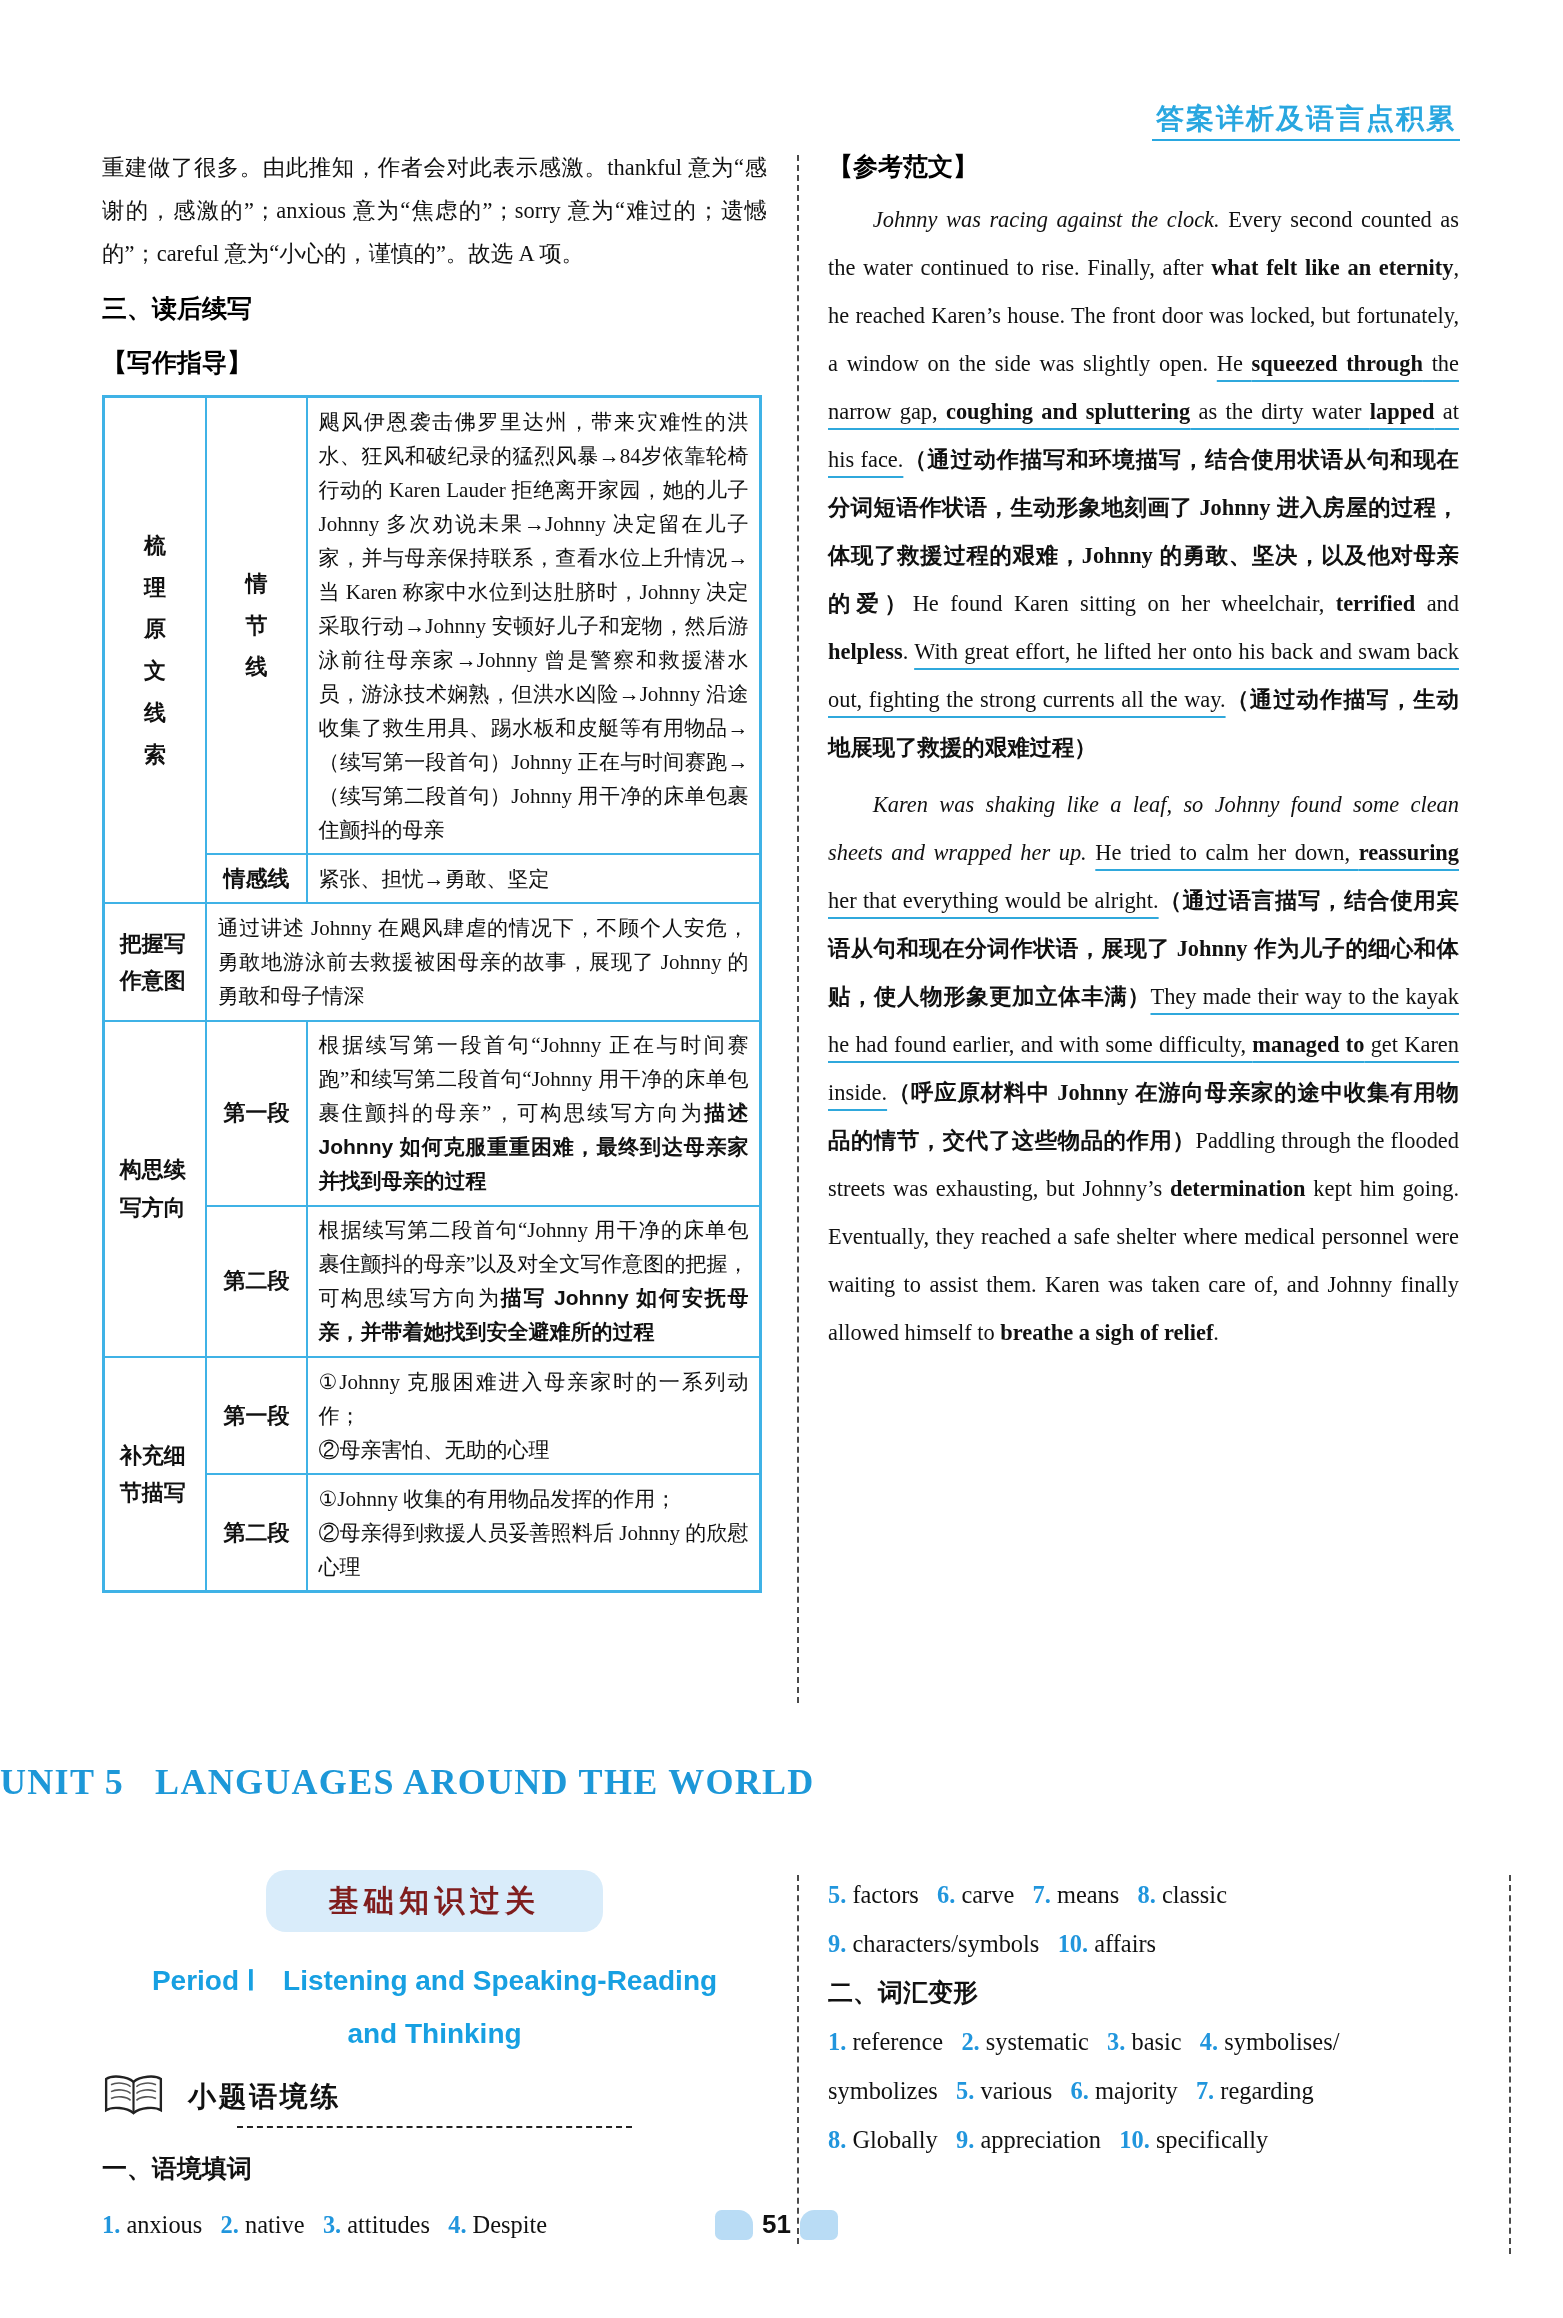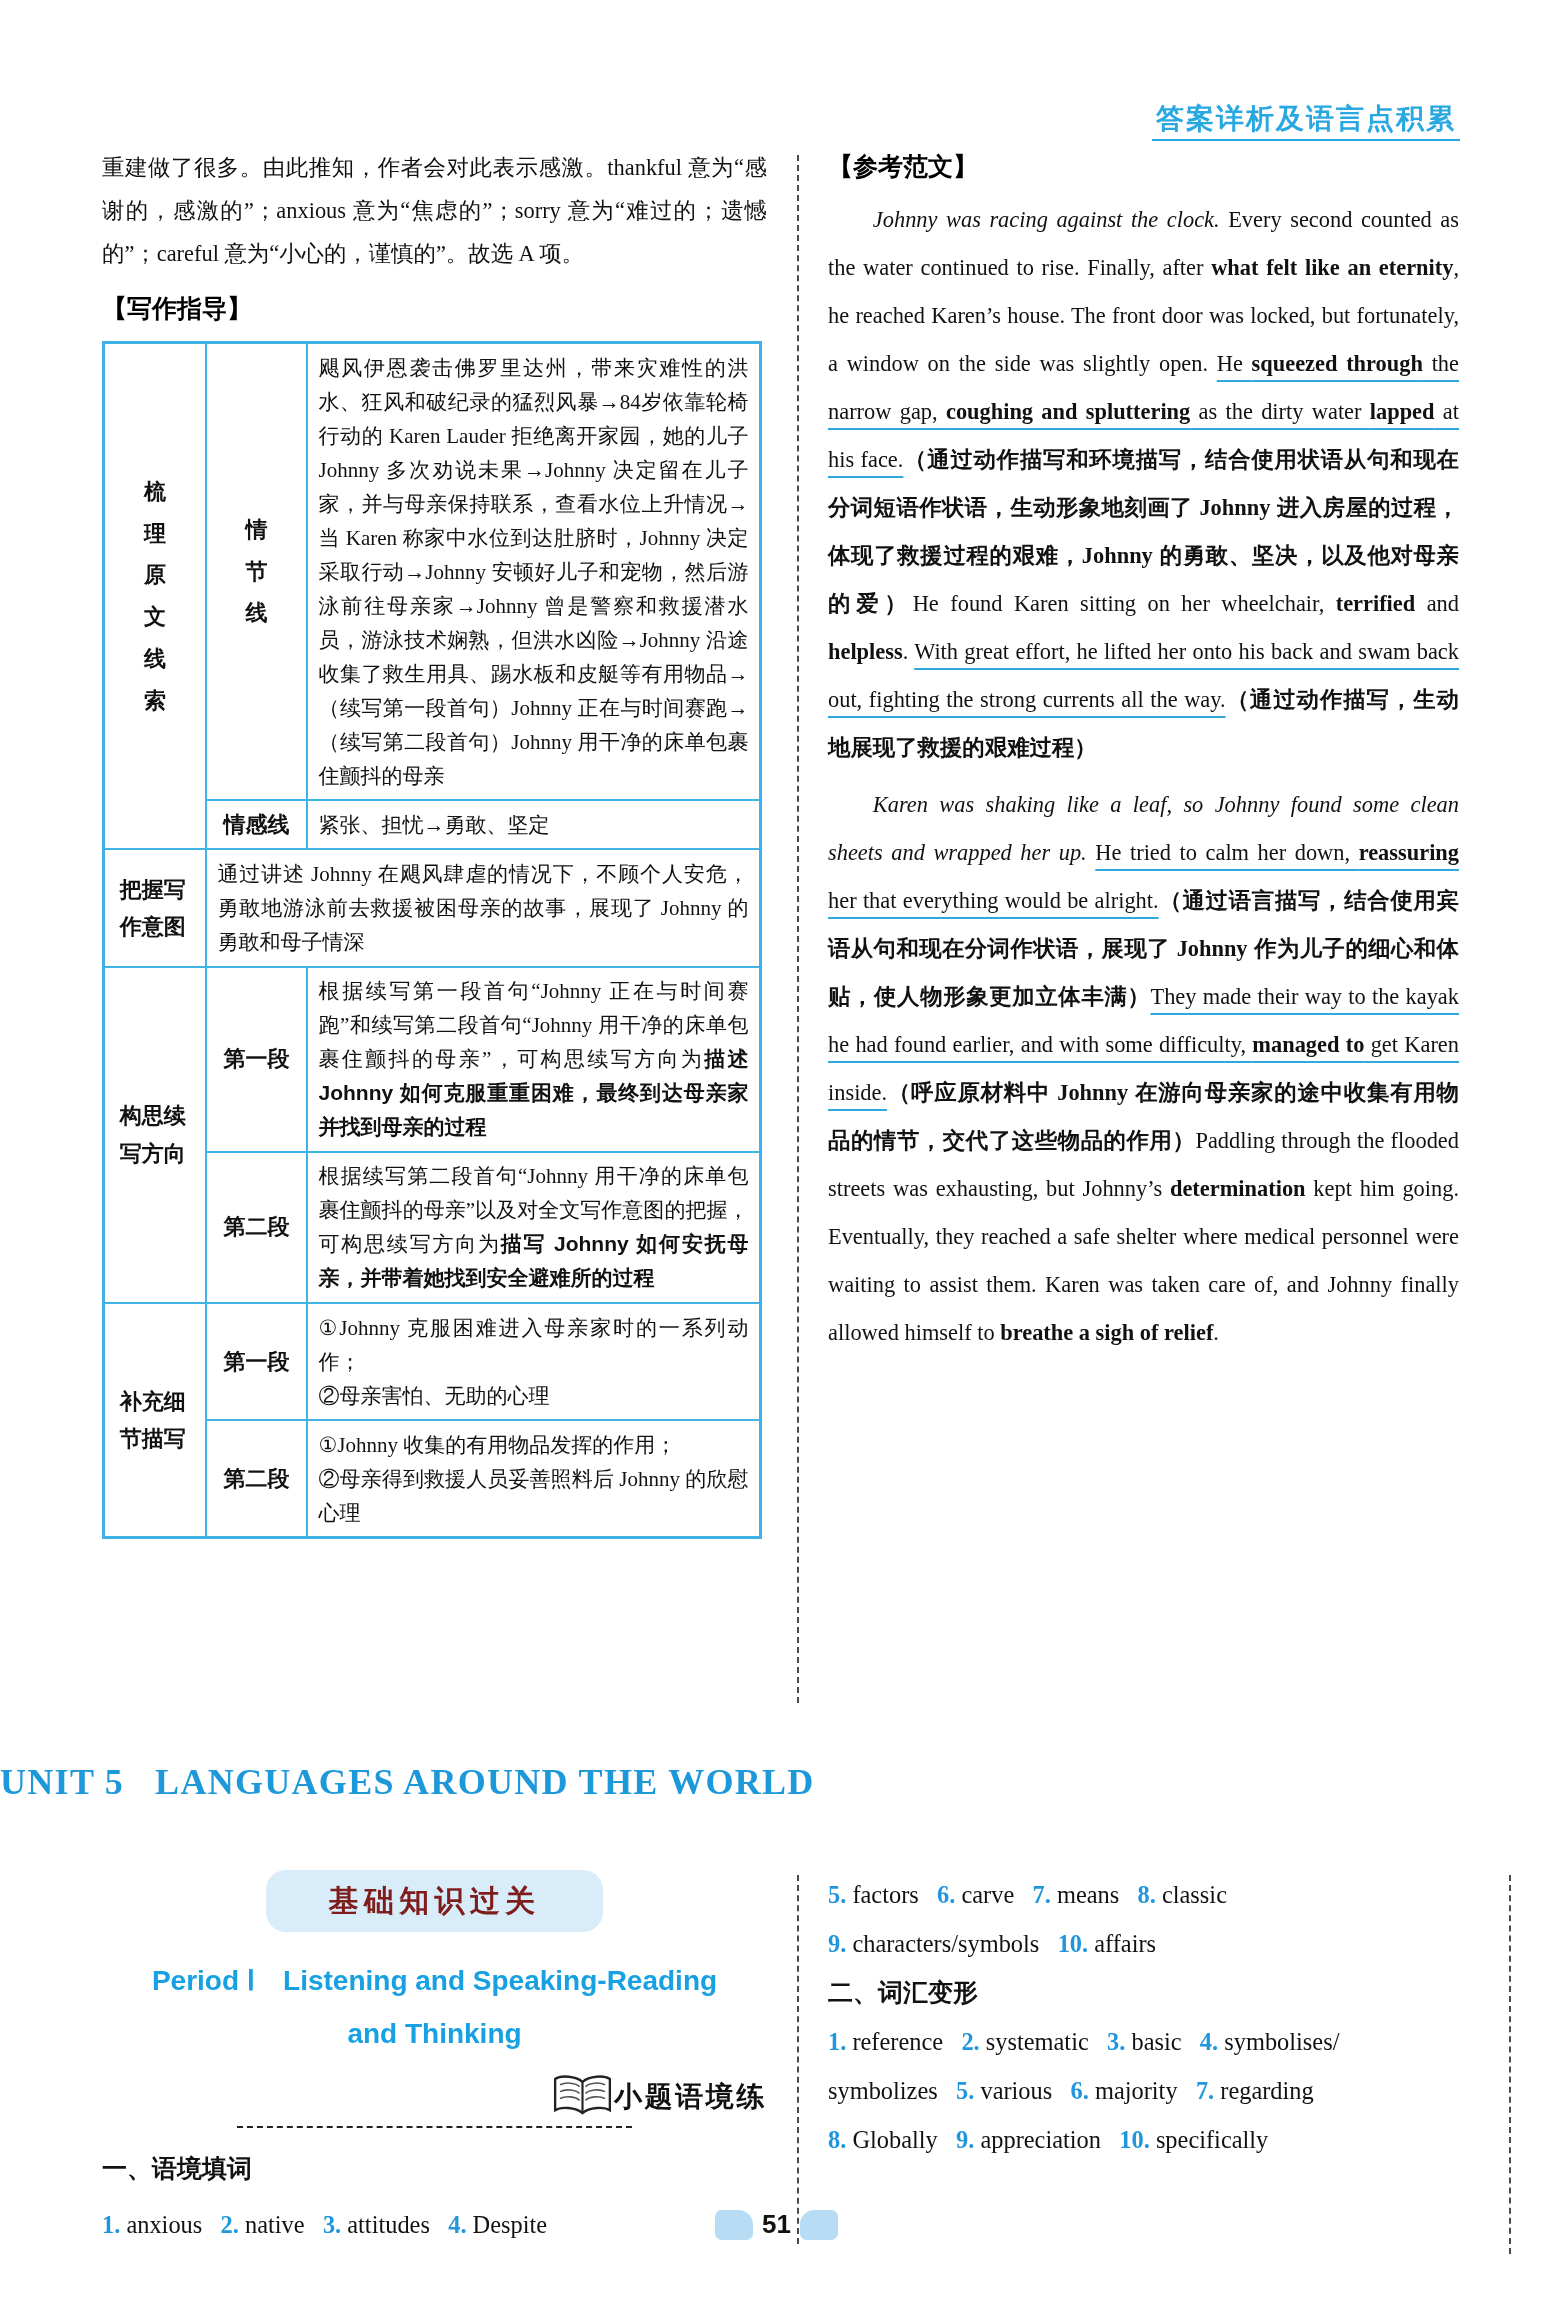--- a/index.html
+++ b/index.html
@@ -55,21 +55,21 @@
 
   
   .bl{position:absolute;left:102px;top:1870px;width:665px;}
   .banner-wrap{text-align:center;}
   .banner{display:inline-block;background:#d9ecfa;border-radius:20px;
     padding:10.5px 63px;font-family:"Liberation Sans",sans-serif;
     font-weight:bold;font-size:30px;letter-spacing:5.3px;color:#7f1d1d;}
   .period{margin-top:22.4px;text-align:center;color:#17a0e2;
     font-family:"Liberation Sans",sans-serif;font-weight:bold;
     font-size:28px;line-height:53px;white-space:pre-line;}
-  .practice{margin-top:14.5px;display:flex;align-items:center;justify-content:flex-end;gap:0;}
+  .practice{margin-top:14.5px;display:flex;align-items:center;justify-content:flex-start;gap:23px;}
   .practice-label{font-family:"Liberation Sans",sans-serif;font-weight:bold;
     font-size:28px;letter-spacing:2.6px;}
   .dash-ul{width:395px;margin:6.6px auto 0 auto;border-bottom:2.6px dashed #222;}
   .q-head{margin-top:24px;font-family:"Liberation Sans",sans-serif;
     font-weight:bold;font-size:25px;}
   .ans{margin-top:17px;font-size:24.4px;line-height:46px;white-space:pre-wrap;}
 
   
   .br{position:absolute;left:828px;top:1870px;width:631px;
       font-size:24.4px;line-height:49px;}
@@ -86,20 +86,21 @@
 </style>
 </head>
 <body>
 
 <div id="page">
 
   <div class="header-title">答案详析及语言点积累</div>
 
   <div class="col-left">
     <p class="intro">重建做了很多。由此推知，作者会对此表示感激。thankful 意为“感谢的，感激的”；anxious 意为“焦虑的”；sorry 意为“难过的；遗憾的”；careful 意为“小心的，谨慎的”。故选 A 项。</p>
+    <h3 class="sec">三、读后续写</h3>
     <h3 class="sec">【写作指导】</h3>
 
     <table class="guide">
       <tbody>
           <tr>
         <td class="hd c1" rowspan="2">
           <span class="v1">梳理原文线索</span>
         </td>
         <td class="hd c2">
           <span class="v1">情节线</span>

